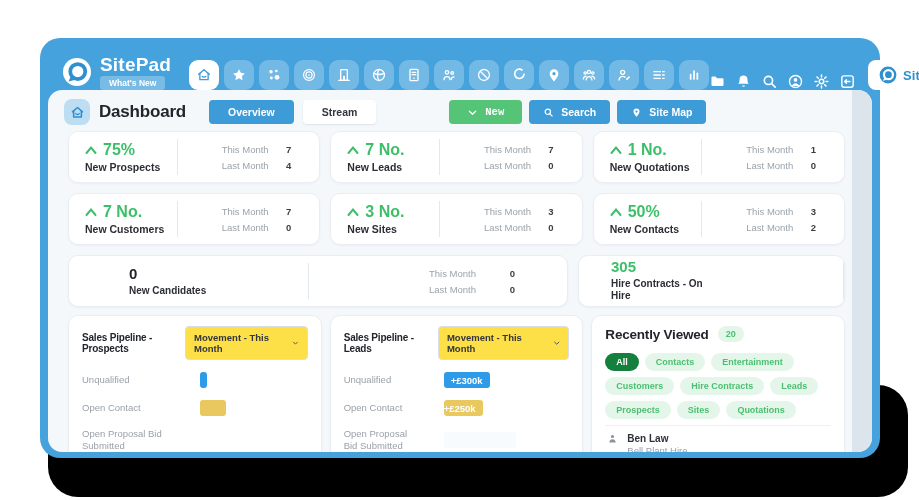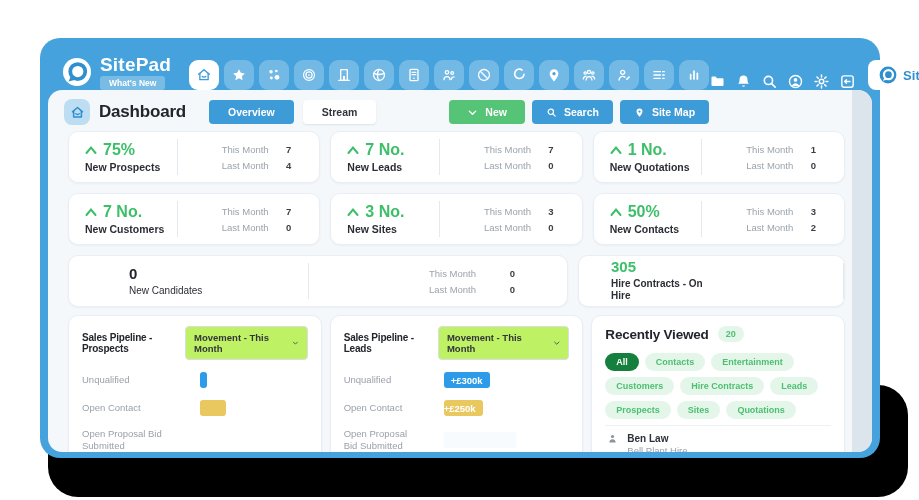--- a/index.html
+++ b/index.html
@@ -34,52 +34,52 @@
   .page-header{display:flex;align-items:center;gap:9px;padding:9px 40px 0 16px;}
   .home-badge{width:26px;height:26px;border-radius:8px;background:#BCDDF2;display:flex;align-items:center;justify-content:center;color:#2E8FD0;}
   .home-badge svg{width:15px;height:15px;}
   .page-title{font-size:17px;font-weight:700;color:#23252C;letter-spacing:-.2px;margin-right:14px;}
   .tab{border:none;border-radius:4px;padding:6px 19px;font-size:10.5px;font-weight:700;cursor:pointer;font-family:inherit;}
   .tab.active{background:#3D9BD7;color:#fff;}
   .tab.idle{background:#fff;color:#33353C;box-shadow:0 1px 2px rgba(20,40,70,.10);}
   .actions{display:flex;gap:7px;margin-left:64px;}
   .abtn{display:flex;align-items:center;gap:7px;border:none;border-radius:4px;padding:6px 14px;font-size:10.5px;font-weight:700;color:#fff;cursor:pointer;font-family:inherit;}
   .abtn svg{width:11px;height:11px;}
-  .abtn.green{background:#55C476;padding:6px 18px;}
+  .abtn.green{background:#55C476;padding:6px 18px;font-family:Liberation Mono, monospace;}
   .abtn.blue{background:#3D9BD7;}
 
   
   .stats-grid{display:grid;grid-template-columns:1fr 1fr 1fr;gap:10px;padding:6px 27px 0 20px;}
   .stats-grid.r2{padding-top:10px;}
   .card{background:#fff;border:1px solid #E8EEF3;border-radius:10px;height:52px;display:flex;align-items:center;box-shadow:0 1px 2px rgba(30,60,90,.05);box-sizing:border-box;}
   .sc-left{width:43%;padding-left:16px;box-sizing:border-box;}
   .sc-delta{display:flex;align-items:center;gap:6px;color:#3CBF68;font-size:16px;font-weight:700;line-height:1.1;}
   .sc-delta svg{width:12px;height:10px;}
   .sc-label{font-size:10.5px;font-weight:700;color:#2C2E35;margin-top:2px;}
   .vdiv{width:1px;height:36px;background:#E3EAEF;}
   .sc-right{flex:1;display:flex;flex-direction:column;gap:5px;padding:0 28px 0 44px;}
   .sc-row{display:flex;justify-content:space-between;align-items:center;}
   .sc-k{font-size:9.5px;color:#9BA3AB;}
   .sc-v{font-size:9.5px;font-weight:700;color:#3A3E45;}
 
   .stats-row3{display:grid;grid-template-columns:500px 1fr;gap:10px;padding:10px 27px 0 20px;}
   .wc-left{width:48%;padding-left:60px;box-sizing:border-box;}
   .wc-value{font-size:15px;font-weight:700;color:#23252C;line-height:1.1;}
   .wc-value.green{color:#3CBF68;}
-  .wc-label{font-size:10px;font-weight:400;color:#2C2E35;margin-top:2px;}
+  .wc-label{font-size:10px;font-weight:700;color:#2C2E35;margin-top:2px;}
   .wc-right{flex:1;display:flex;flex-direction:column;gap:5px;padding:0 52px 0 120px;}
   .hc-half{flex:1;padding-left:32px;box-sizing:border-box;}
   .hc-label{font-size:10px;font-weight:700;color:#2C2E35;margin-top:2px;max-width:112px;line-height:1.25;}
 
   
   .panels{display:grid;grid-template-columns:1fr 1fr 1fr;gap:8px;padding:8px 27px 0 20px;}
   .panel{background:#fff;border:1px solid #E8EEF3;border-radius:10px;padding:10px 13px;height:180px;box-shadow:0 1px 2px rgba(30,60,90,.05);box-sizing:border-box;}
   .panel-head{display:flex;justify-content:space-between;align-items:center;}
   .panel-title{font-size:10px;font-weight:700;color:#23252C;letter-spacing:-.2px;}
-  .pselect{display:flex;align-items:center;gap:7px;border:1px solid #D9DEE3;border-radius:4px;padding:5px 8px;font-size:9.5px;font-weight:700;color:#33353C;background:#bef264;cursor:pointer;}
+  .pselect{display:flex;align-items:center;gap:7px;border:1px solid #D9DEE3;border-radius:4px;padding:5px 8px;font-size:9.5px;font-weight:700;color:#33353C;background:#fde047;cursor:pointer;}
   .pselect svg{width:8px;height:8px;color:#555;}
   .prow{display:flex;align-items:center;margin-top:12px;}
   .plabel{width:96px;font-size:9.5px;color:#9AA1A9;line-height:1.3;}
   .panel--leads .plabel{width:78px;}
   .pbar-zone{flex:1;padding-left:22px;}
   .pbar{height:16px;border-radius:3px;display:flex;align-items:center;justify-content:flex-end;padding-right:7px;box-sizing:border-box;color:#fff;font-size:9.5px;font-weight:700;}
 
   
   .rv-head{display:flex;align-items:center;gap:9px;}
   .rv-title{font-size:13.5px;font-weight:700;color:#23252C;letter-spacing:-.2px;}

